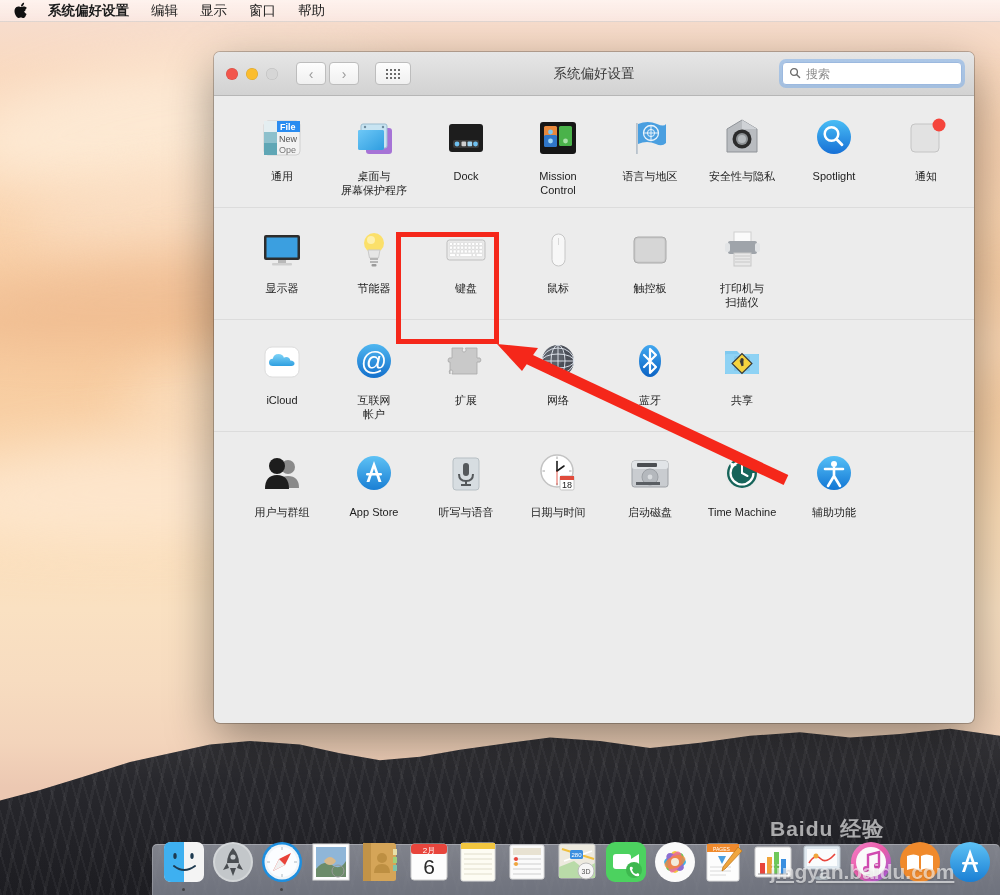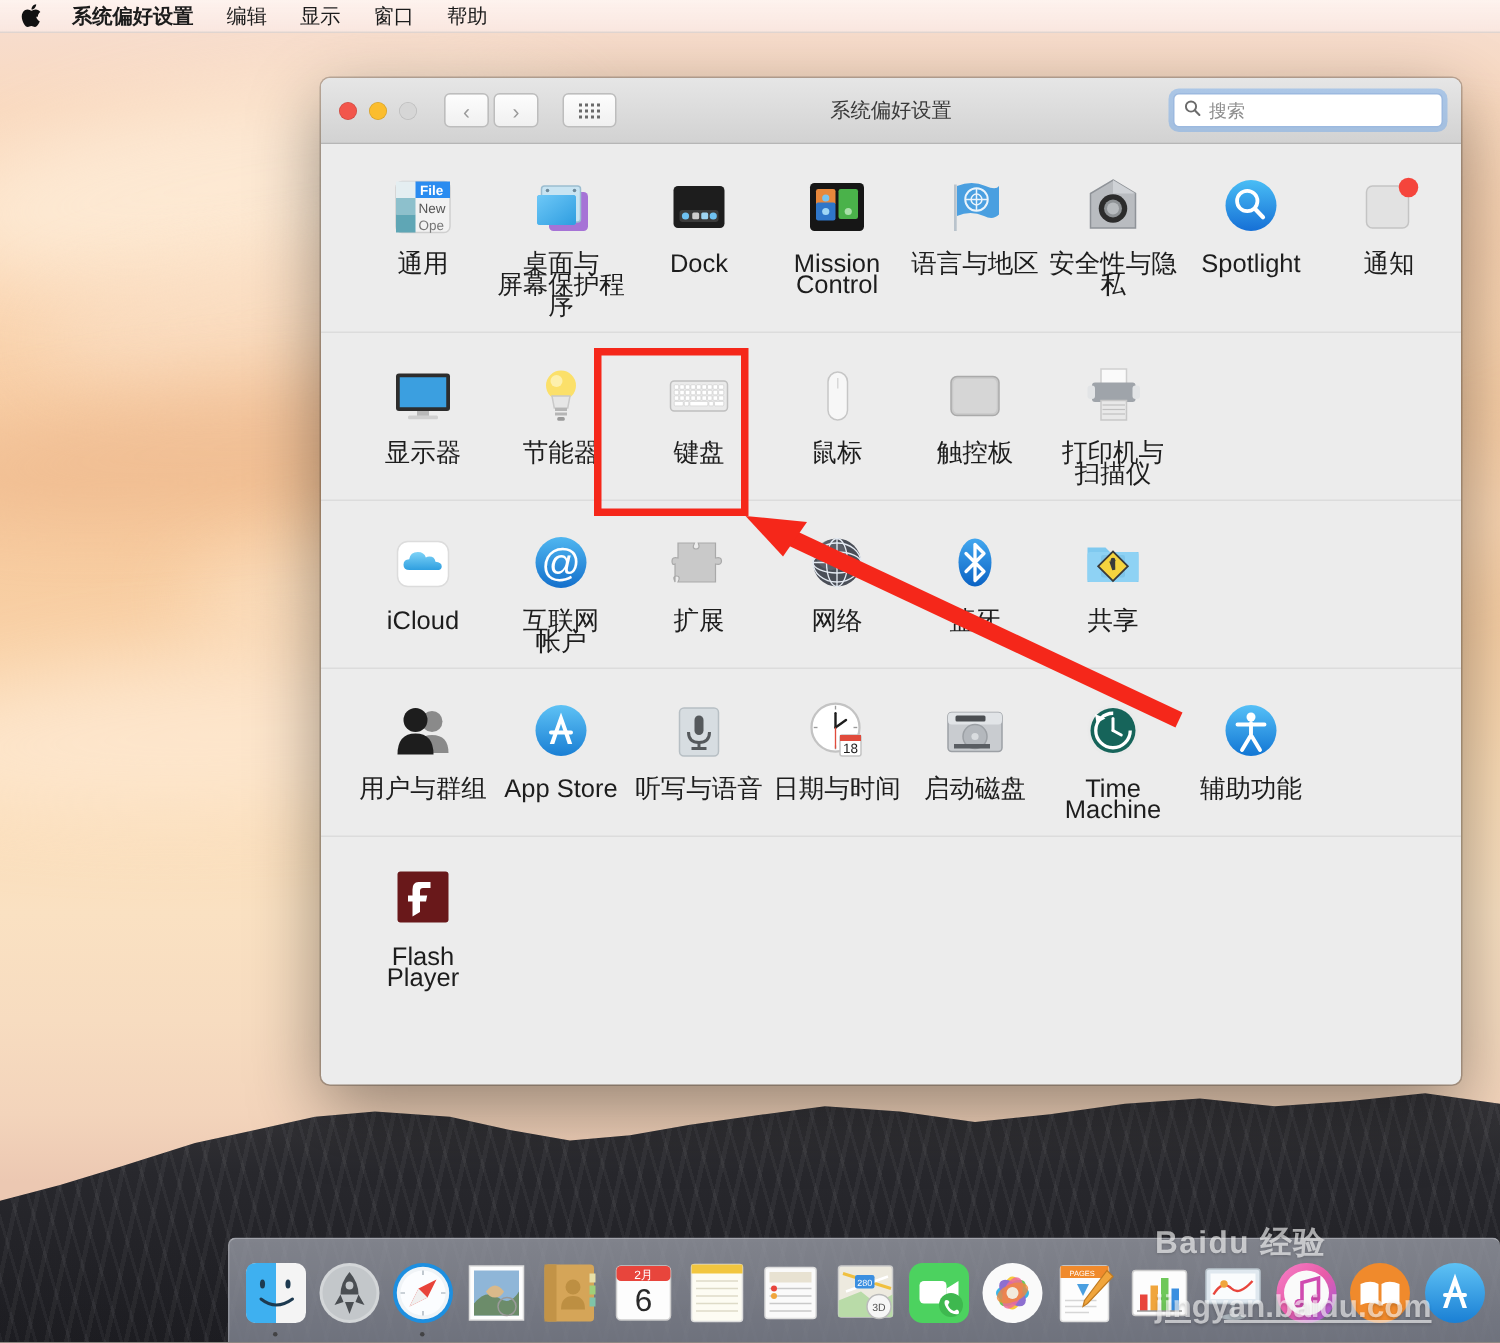--- a/index.html
+++ b/index.html
@@ -134,37 +134,37 @@
     display:flex; flex-direction:column; align-items:center;
     padding-top:4px;
   }
   .prefs-row { padding-left:22px; }
   .pref-item + .pref-item { margin-left:0; }
   .icon-wrap {
     width:48px; height:48px; display:flex; align-items:center; justify-content:center;
     margin-bottom:7px;
   }
   .pref-label {
-    font-size:17px; color:#1d1d1d; text-align:center; line-height:14px;
+    font-size:11px; color:#1d1d1d; text-align:center; line-height:14px;
     white-space:pre-line;
   }
 
   
   #redbox {
     position:absolute; left:396px; top:232px; width:103px; height:112px;
     border:5px solid #f5271a; z-index:45; pointer-events:none;
   }
   #arrow-svg {
     position:absolute; left:0; top:0; width:1000px; height:895px;
     z-index:44; pointer-events:none;
   }
 
   
   #dock {
-    position:absolute; left:152px; bottom:0; width:848px; height:70px;
+    position:absolute; left:152px; bottom:0; width:848px; height:51px;
     background:linear-gradient(to bottom, rgba(152,155,165,.80), rgba(124,128,140,.86));
     border-top:1px solid rgba(255,255,255,.35);
     border-left:1px solid rgba(255,255,255,.2);
     display:flex; align-items:flex-end; padding:5px 6px 4px 6px; z-index:35;
     border-radius:5px 5px 0 0;
     text-align:center;
   }
   .dock-item {
     width:52px; height:60px; display:flex; flex-direction:column;
     align-items:center; justify-content:flex-end; position:relative;
@@ -689,31 +689,20 @@
                 </linearGradient>
               </defs>
             <circle cx="22" cy="12" r="3" fill="#fff"></circle>
             <path d="M13 17 L31 17 M22 16 L22 24 M22 24 L16 34 M22 24 L28 34" stroke="#fff" stroke-width="2.6" stroke-linecap="round" fill="none"></path>
           </svg>
         </div>
         <div class="pref-label">辅助功能</div>
       </div>
     </div>
 
-    <div class="prefs-row">
-      <div class="pref-item">
-        <div class="icon-wrap">
-          <svg width="44" height="44" viewBox="0 0 44 44">
-            <rect x="5" y="3" width="34" height="34" rx="2" fill="#69181a"></rect>
-            <path d="M27 10 L19 10 Q15 10 15 15 L15 19 L12 19 L12 23 L15 23 L15 33 L20 30 L20 23 L24 23 L24.8 19 L20 19 L20 16 Q20 14 22 14 L27 14 Z" fill="#fff"></path>
-          </svg>
-        </div>
-        <div class="pref-label">Flash Player</div>
-      </div>
-    </div>
 
   </div>
 </div>
 
 <div id="redbox"></div>
 <svg id="arrow-svg">
   <g>
     <line x1="786" y1="480" x2="520" y2="355" stroke="#f5271a" stroke-width="11" stroke-linecap="butt"></line>
     <polygon points="497,344 538,348 522,371" fill="#f5271a"></polygon>
   </g>

